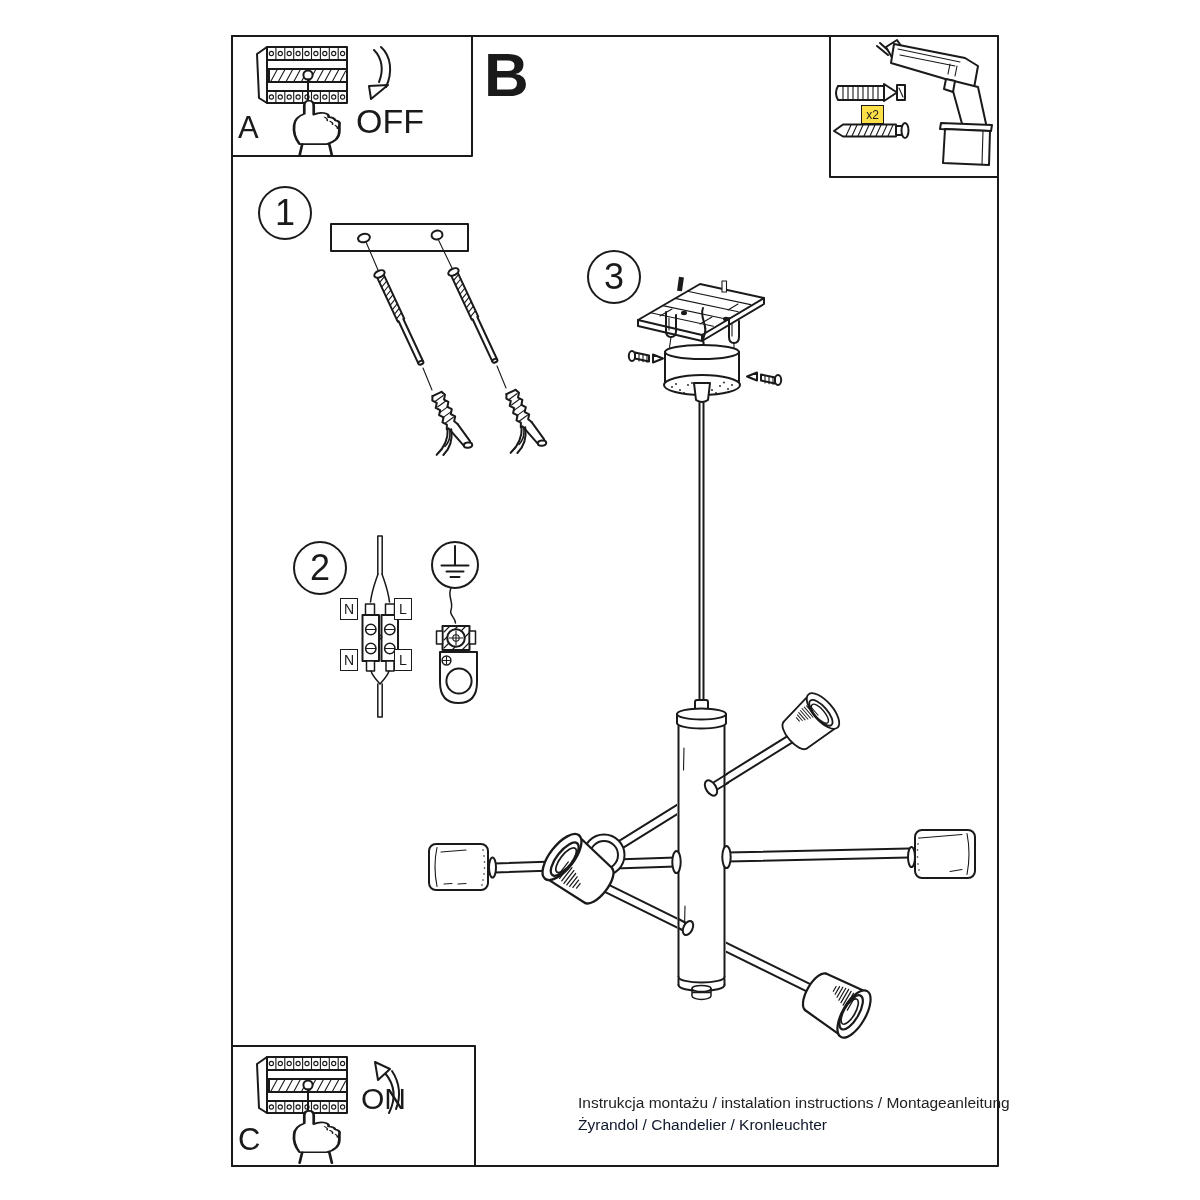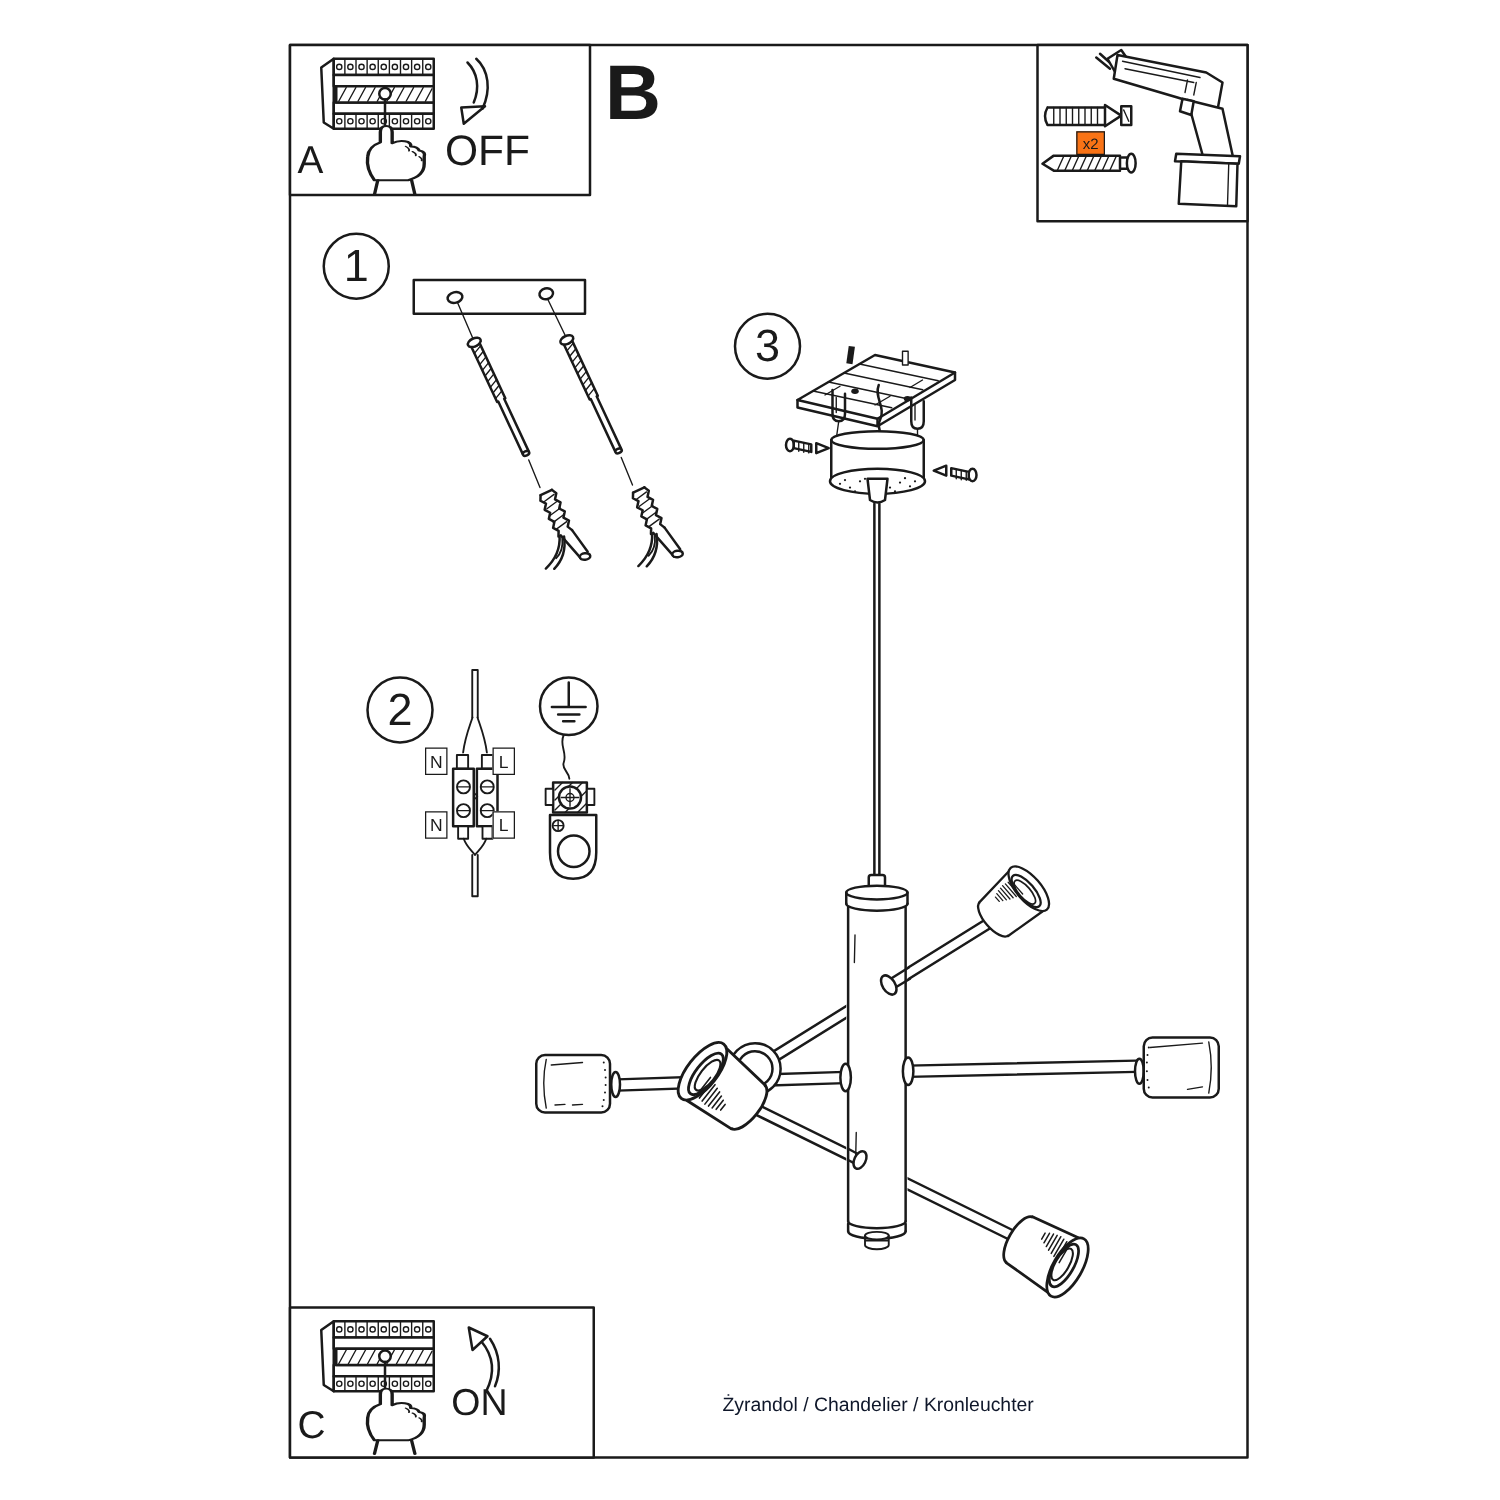--- a/index.html
+++ b/index.html
@@ -10,21 +10,21 @@
   .s15{stroke:#1a1a1a;stroke-width:1.5;fill:none;stroke-linecap:round;stroke-linejoin:round;}
   .s1{stroke:#1a1a1a;stroke-width:1.1;fill:none;stroke-linecap:round;stroke-linejoin:round;}
   .w{fill:#ffffff;}
   .k{fill:#1a1a1a;stroke:none;}
   .txt{position:absolute;color:#1a1a1a;line-height:1;white-space:nowrap;}
   .circ{position:absolute;border:2.3px solid #1a1a1a;border-radius:50%;
         display:flex;align-items:center;justify-content:center;background:#fff;}
   .nlbox{position:absolute;border:1.7px solid #1a1a1a;display:flex;align-items:center;
          justify-content:center;background:#fff;font-size:14px;}
   .qty{position:absolute;border:1.6px solid #1a1a1a;display:flex;align-items:center;
-       justify-content:center;background:#f97316;font-size:12px;}
+       justify-content:center;background:#fde047;font-size:12px;}
 </style>
 </head>
 <body>
 
 <div id="sheet">
 
 <svg id="art" viewBox="0 0 1200 1200" xmlns="http://www.w3.org/2000/svg">
   <defs>
 
     <g id="brk">
@@ -363,17 +363,18 @@
 <div class="circ" style="left:258px;top:186px;width:50px;height:50px;font-size:36px;">1</div>
 <div class="circ" style="left:293px;top:541px;width:50px;height:50px;font-size:36px;">2</div>
 <div class="circ" style="left:587px;top:250px;width:50px;height:50px;font-size:36px;">3</div>
 
 <div class="nlbox" style="left:340px;top:598px;width:16px;height:20px;">N</div>
 <div class="nlbox" style="left:394px;top:598px;width:16px;height:20px;">L</div>
 <div class="nlbox" style="left:340px;top:649px;width:16px;height:20px;">N</div>
 <div class="nlbox" style="left:394px;top:649px;width:16px;height:20px;">L</div>
 
 <div class="txt" style="left:238px;top:1124px;font-size:31px;">C</div>
-<div class="txt" style="left:361px;top:1108px;font-size:30px;text-align:center;">ON</div>
-
+<div class="txt" style="left:361px;top:1084px;font-size:30px;text-align:center;">ON</div>
+
+<div class="txt" style="left:578px;top:1095px;font-size:15.5px;color:#222;">Instrukcja montażu / instalation instructions / Montageanleitung</div>
 <div class="txt" style="left:578px;top:1117px;font-size:15.5px;color:#0f172a;">Żyrandol / Chandelier / Kronleuchter</div>
 
 </div>
 
 </body></html>

